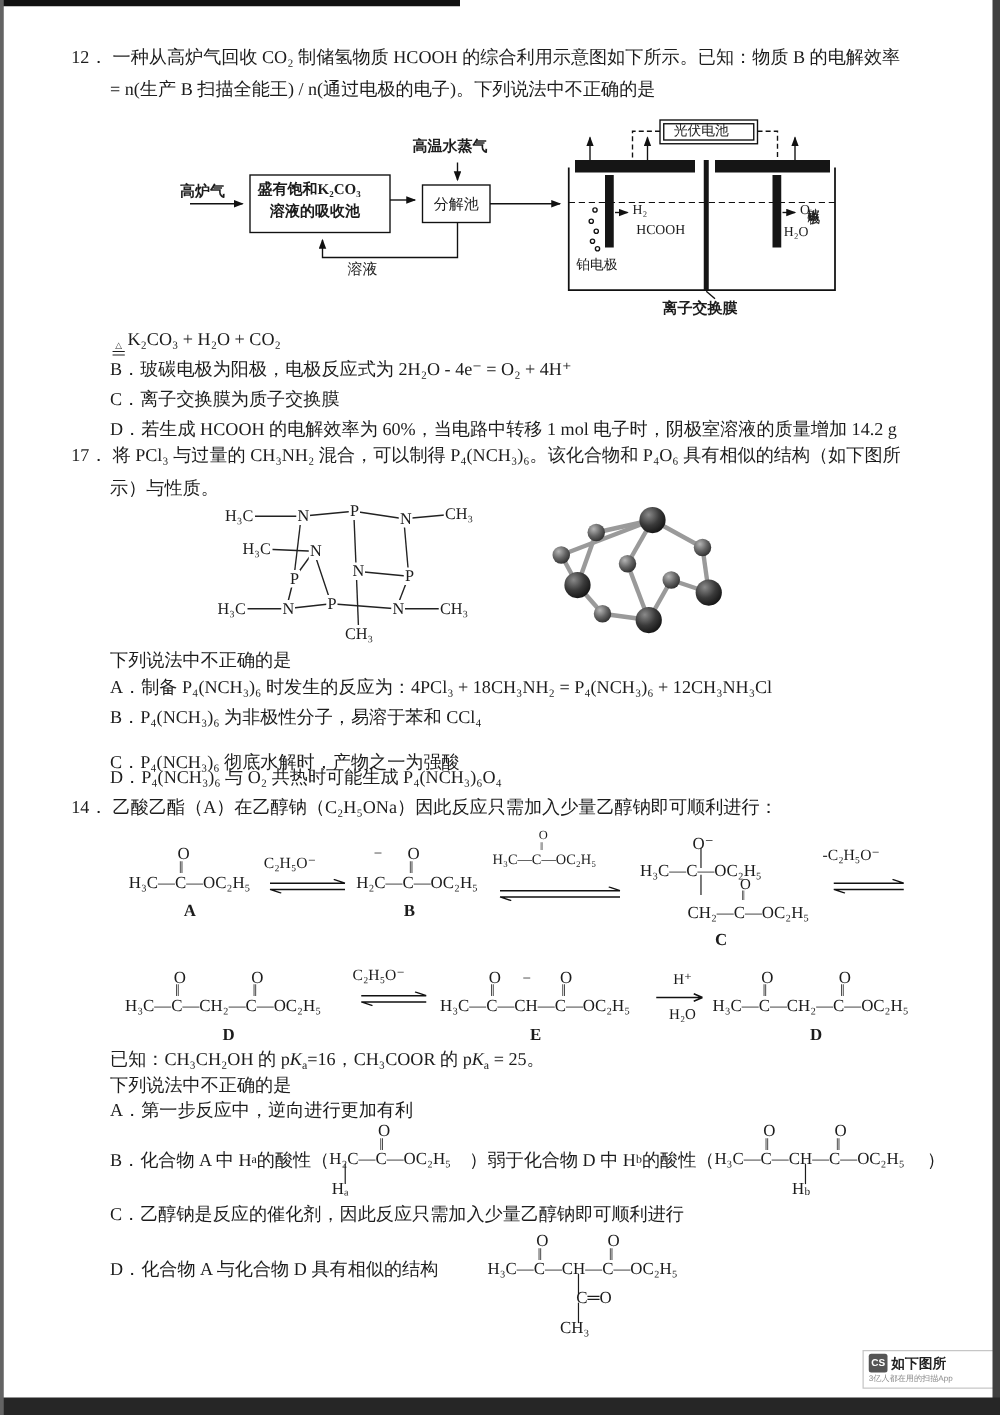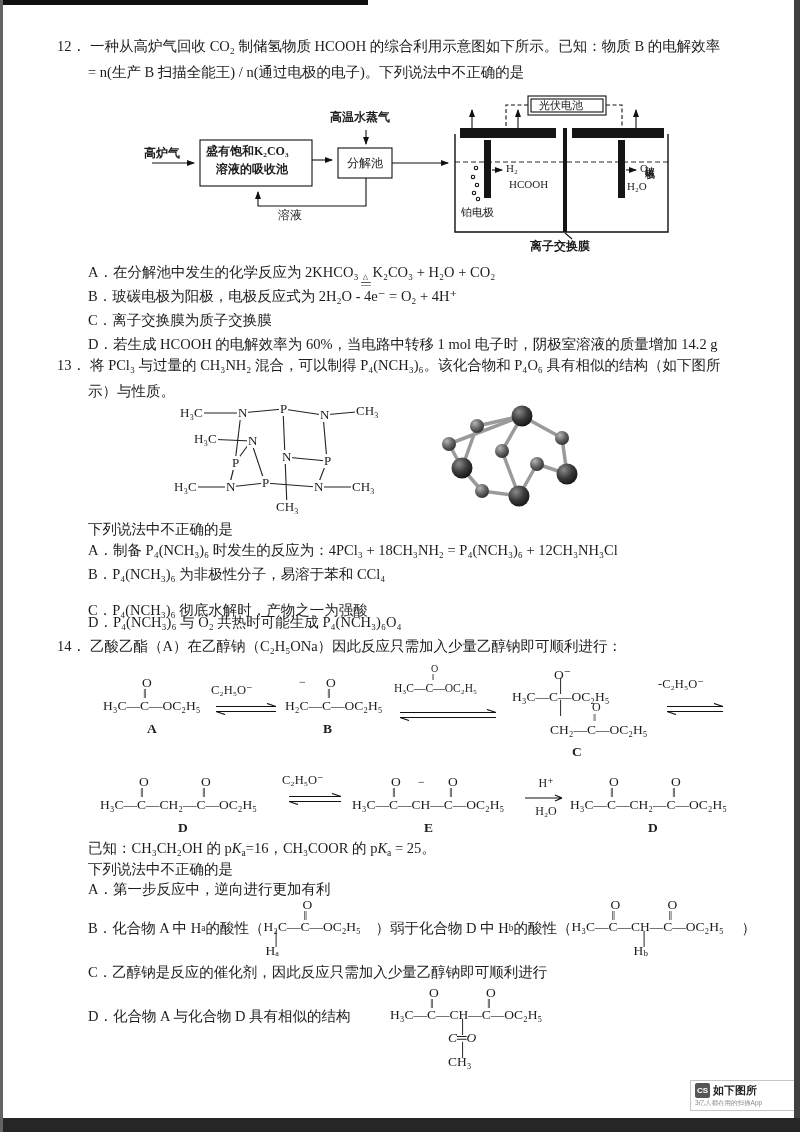--- a/index.html
+++ b/index.html
@@ -79,31 +79,31 @@
       <rect x="320" y="40" width="96" height="10"></rect>
       <rect x="432" y="40" width="92" height="10"></rect>
       <rect x="423" y="40" width="4" height="104"></rect>
       <rect x="344" y="52" width="7" height="58"></rect>
       <rect x="478" y="52" width="7" height="58"></rect>
     </g>
   </svg>
 <span class="frag" style="left: 399px; top: 12px; font-size: 11px;">光伏电池</span><span class="frag b" style="left: 190px; top: 23px; font-size: 12px;">高温水蒸气</span><span class="frag b" style="left: 4px; top: 59px; font-size: 12px;">高炉气</span><span class="frag b" style="left: 66px; top: 57px; font-size: 12px;">盛有饱和K₂CO₃</span><span class="frag b" style="left: 76px; top: 75px; font-size: 12px;">溶液的吸收池</span><span class="frag" style="left: 207px; top: 69px; font-size: 12px;">分解池</span><span class="frag" style="left: 138px; top: 121px; font-size: 12px;">溶液</span><span class="frag" style="left: 366px; top: 75px; font-size: 11px;">H₂</span><span class="frag" style="left: 369px; top: 91px; font-size: 11px;">HCOOH</span><span class="frag" style="left: 500px; top: 75px; font-size: 11px;">O₂</span><span class="frag" style="left: 487px; top: 93px; font-size: 11px;">H₂O</span><span class="frag" style="left: 321px; top: 119px; font-size: 11px;">铂电极</span><span class="frag v" style="left: 504px; top: 70px; font-size: 10px;">玻碳电极</span><span class="frag b" style="left: 390px; top: 152px; font-size: 12px;">离子交换膜</span></div>
 
 <div class="qline" style="left:88px;top:264px">
-  <span>A．在分解池中发生的化学反应为 2KHCO₃</span><span class="deq">
+  <span class="deq">
       <span class="deq-d">△</span>
       <span class="deq-l">=</span>
     </span><span>K₂CO₃ + H₂O + CO₂</span>
 </div>
 <div class="qline" style="left:88px;top:288px"><span>B．玻碳电极为阳极，电极反应式为 2H₂O - 4e⁻ = O₂ + 4H⁺</span></div>
 <div class="qline" style="left:88px;top:312px"><span>C．离子交换膜为质子交换膜</span></div>
 <div class="qline" style="left:88px;top:336px"><span>D．若生成 HCOOH 的电解效率为 60%，当电路中转移 1 mol 电子时，阴极室溶液的质量增加 14.2 g</span></div>
 
 <div class="qline" style="left:57px;top:357px">
-  <span class="qnum">13．</span><span>将 PCl₃ 与过量的 CH₃NH₂ 混合，可以制得 P₄(NCH₃)₆。该化合物和 P₄O₆ 具有相似的结构（如下图所</span>
+  <span class="qnum">17．</span><span>将 PCl₃ 与过量的 CH₃NH₂ 混合，可以制得 P₄(NCH₃)₆。该化合物和 P₄O₆ 具有相似的结构（如下图所</span>
 </div>
 <div class="qline" style="left:88px;top:383px">
   <span>示）与性质。</span>
 </div>
 
 <div class="cage" style="left:165px;top:398px;width:230px;height:122px">
   <svg width="230" height="122" viewBox="0 0 230 122">
     <g stroke="#222" stroke-width="1.1">
       <line x1="26" y1="15" x2="76" y2="15"></line>
       <line x1="76" y1="15" x2="118" y2="11"></line>
@@ -313,21 +313,21 @@
 
 <div class="qline" style="left:88px;top:964px"><span>C．乙醇钠是反应的催化剂，因此反应只需加入少量乙醇钠即可顺利进行</span></div>
 <div class="qline" style="left:88px;top:1008px"><span>D．化合物 A 与化合物 D 具有相似的结构</span></div>
 <div class="struct" style="left:390px;top:986px;width:172px;height:84px">
     <span class="frag" style="left: 39px; top: 0px;">O</span>
     <span class="frag" style="left: 40px; top: 11px;">‖</span>
     <span class="frag" style="left: 96px; top: 0px;">O</span>
     <span class="frag" style="left: 97px; top: 11px;">‖</span>
     <span class="frag" style="left: 0px; top: 22px;">H₃C—C—CH—C—OC₂H₅</span>
     <span class="frag" style="left: 68px; top: 34px;">│</span>
-    <span class="frag" style="left: 58px; top: 45px; font-style: italic;">C═O</span>
+    <span class="frag" style="left: 71px; top: 45px;">C═O</span>
     <span class="frag" style="left: 68px; top: 57px;">│</span>
     <span class="frag" style="left: 58px; top: 69px;">CH₃</span>
   </div>
 
 <div class="wm">
   <div class="wm-row">
     <div class="wm-logo">CS</div>
     <div class="wm-title">如下图所</div>
   </div>
   <div class="wm-sub">3亿人都在用的扫描App</div>

